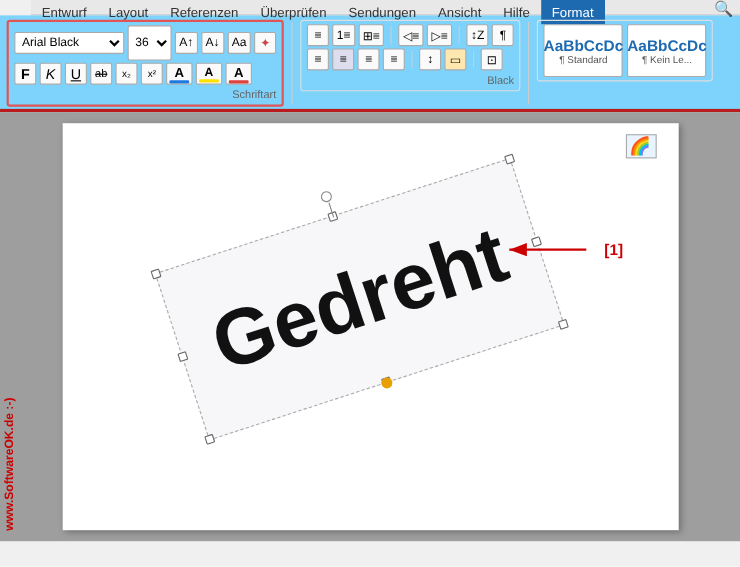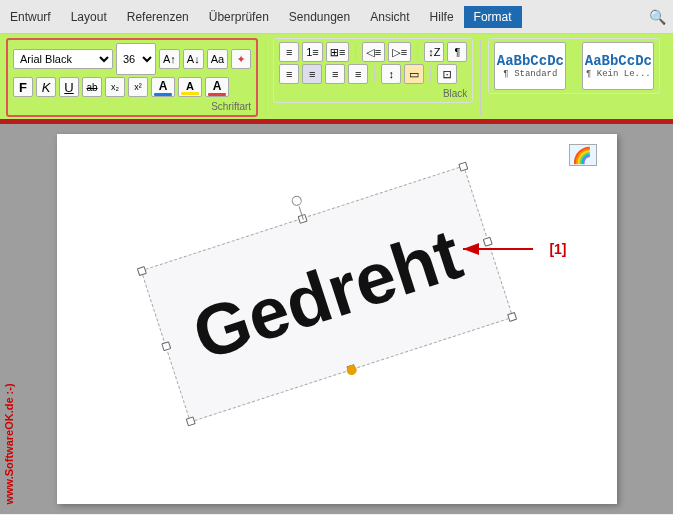--- a/index.html
+++ b/index.html
@@ -10,39 +10,40 @@
       width: 673px;
       height: 515px;
       overflow: hidden;
       user-select: none;
     }
 
     
     .menu-bar {
       background: #e8e8e8;
       display: flex;
-      align-items: center;
-      height: 34px;
+      align-items: flex-start;
+      height: 14px;
       border-bottom: 1px solid #ccc;
+      margin-left: 28px;
     }
     .menu-item {
       padding: 4px 10px;
       font-size: 12px;
       cursor: pointer;
       color: #333;
     }
     .menu-item.active {
       background: #1e6ab0;
       color: white;
     }
 
     
     .ribbon {
-      background: #bef264;
-      border-bottom: 5px solid #b91c1c;
+      background: #7dd3fc;
+      border-bottom: 3px solid #b91c1c;
       padding: 4px 6px 2px 6px;
     }
     .ribbon-content {
       display: flex;
       align-items: flex-start;
       gap: 4px;
     }
 
     
     .font-group {
@@ -138,22 +139,21 @@
       border: 1px solid #ddd;
       border-radius: 3px;
       padding: 3px 5px;
       display: flex;
       flex-direction: column;
       gap: 2px;
       min-width: 160px;
     }
     .style-previews {
       display: flex;
-      gap: 16px;
-      font-family: Liberation Mono, monospace;
+      gap: 4px;
     }
     .style-preview {
       border: 1px solid #aaa;
       border-radius: 2px;
       width: 72px;
       height: 48px;
       background: white;
       display: flex;
       flex-direction: column;
       align-items: center;

